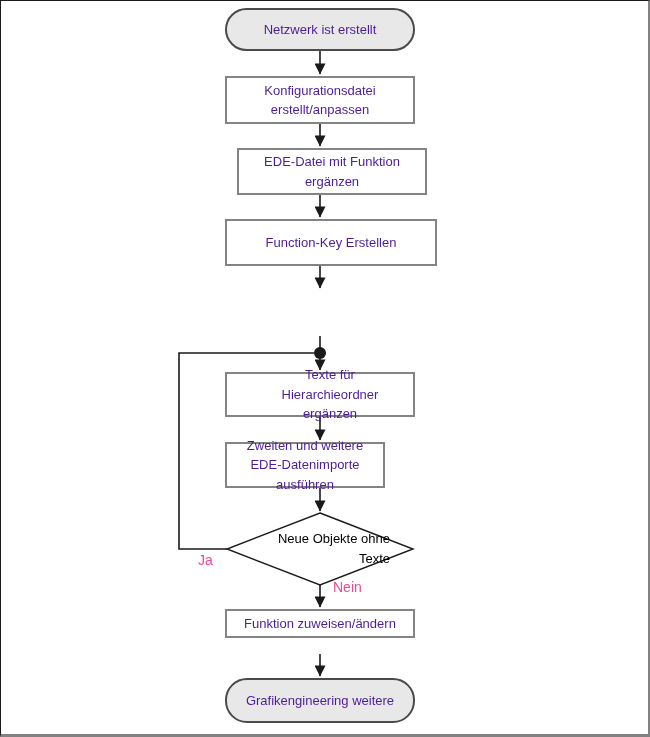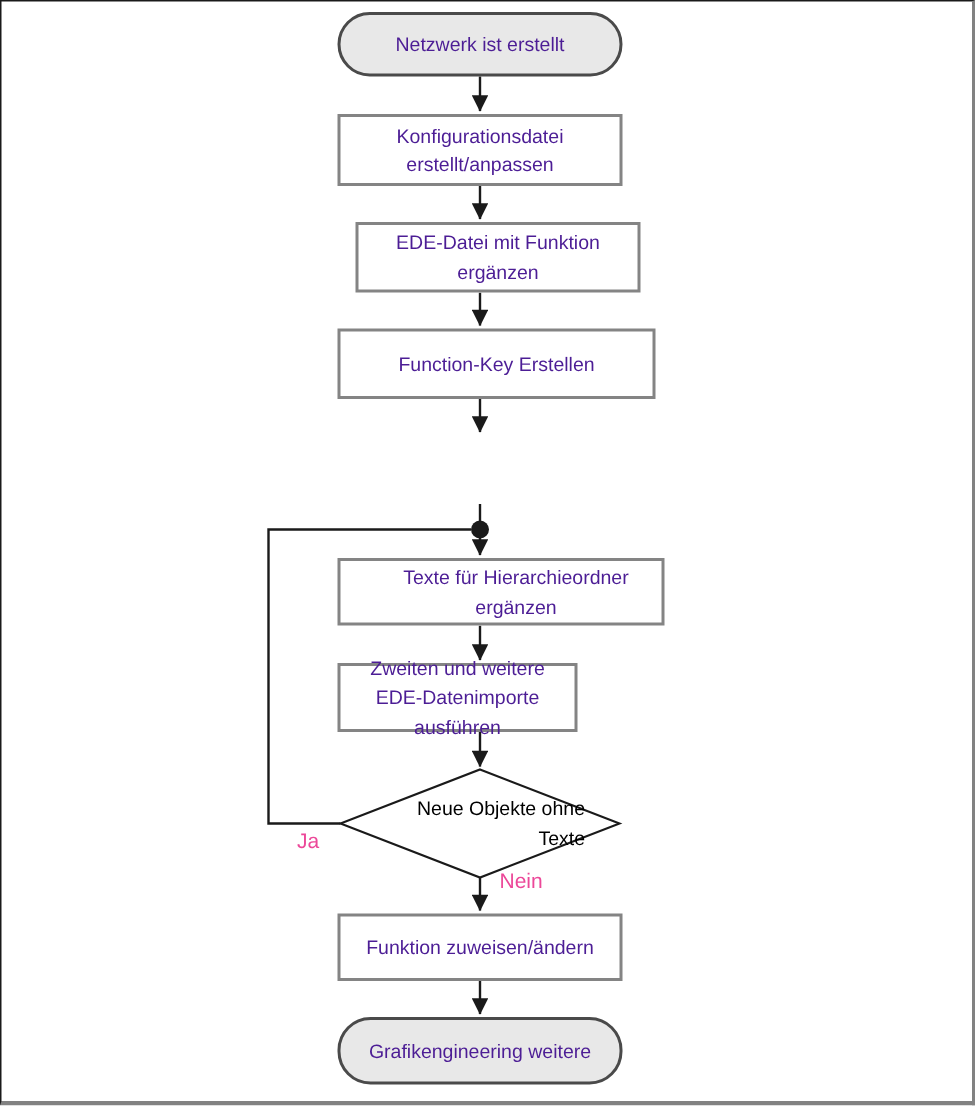--- a/index.html
+++ b/index.html
@@ -49,23 +49,23 @@
     position:absolute;
     font-size:14px;
     color:#ec4899;
   }
   
   .n-start   {left:224px;top:7px;  width:190px;height:43px;}
   .n-step1   {left:224px;top:75px; width:190px;height:48px;}
   .n-step2   {left:224px;top:147px;width:190px;height:47px;margin-left:12px;}
   .n-step3   {left:224px;top:218px;width:212px;height:47px;}
   .n-step4   {left:224px;top:289px;width:190px;height:46px;}
-  .n-step5   {left:224px;top:371px;width:218px;height:45px;padding-left:28px;}
+  .n-step5   {left:224px;top:371px;width:190px;height:45px;padding-left:28px;}
   .n-step6   {left:224px;top:441px;width:160px;height:46px;}
-  .n-step7   {left:224px;top:608px;width:190px;height:45px;}
+  .n-step7   {left:224px;top:608px;width:190px;height:29px;}
   .n-end     {left:224px;top:677px;width:190px;height:45px;}
   .diamond-label{left:249px;top:528px;text-align:right;}
   .lbl-ja    {left:197px;top:551px;}
   .lbl-nein  {left:332px;top:578px;}
 </style>
 </head>
 <body>
 
 <div class="screen">
 

